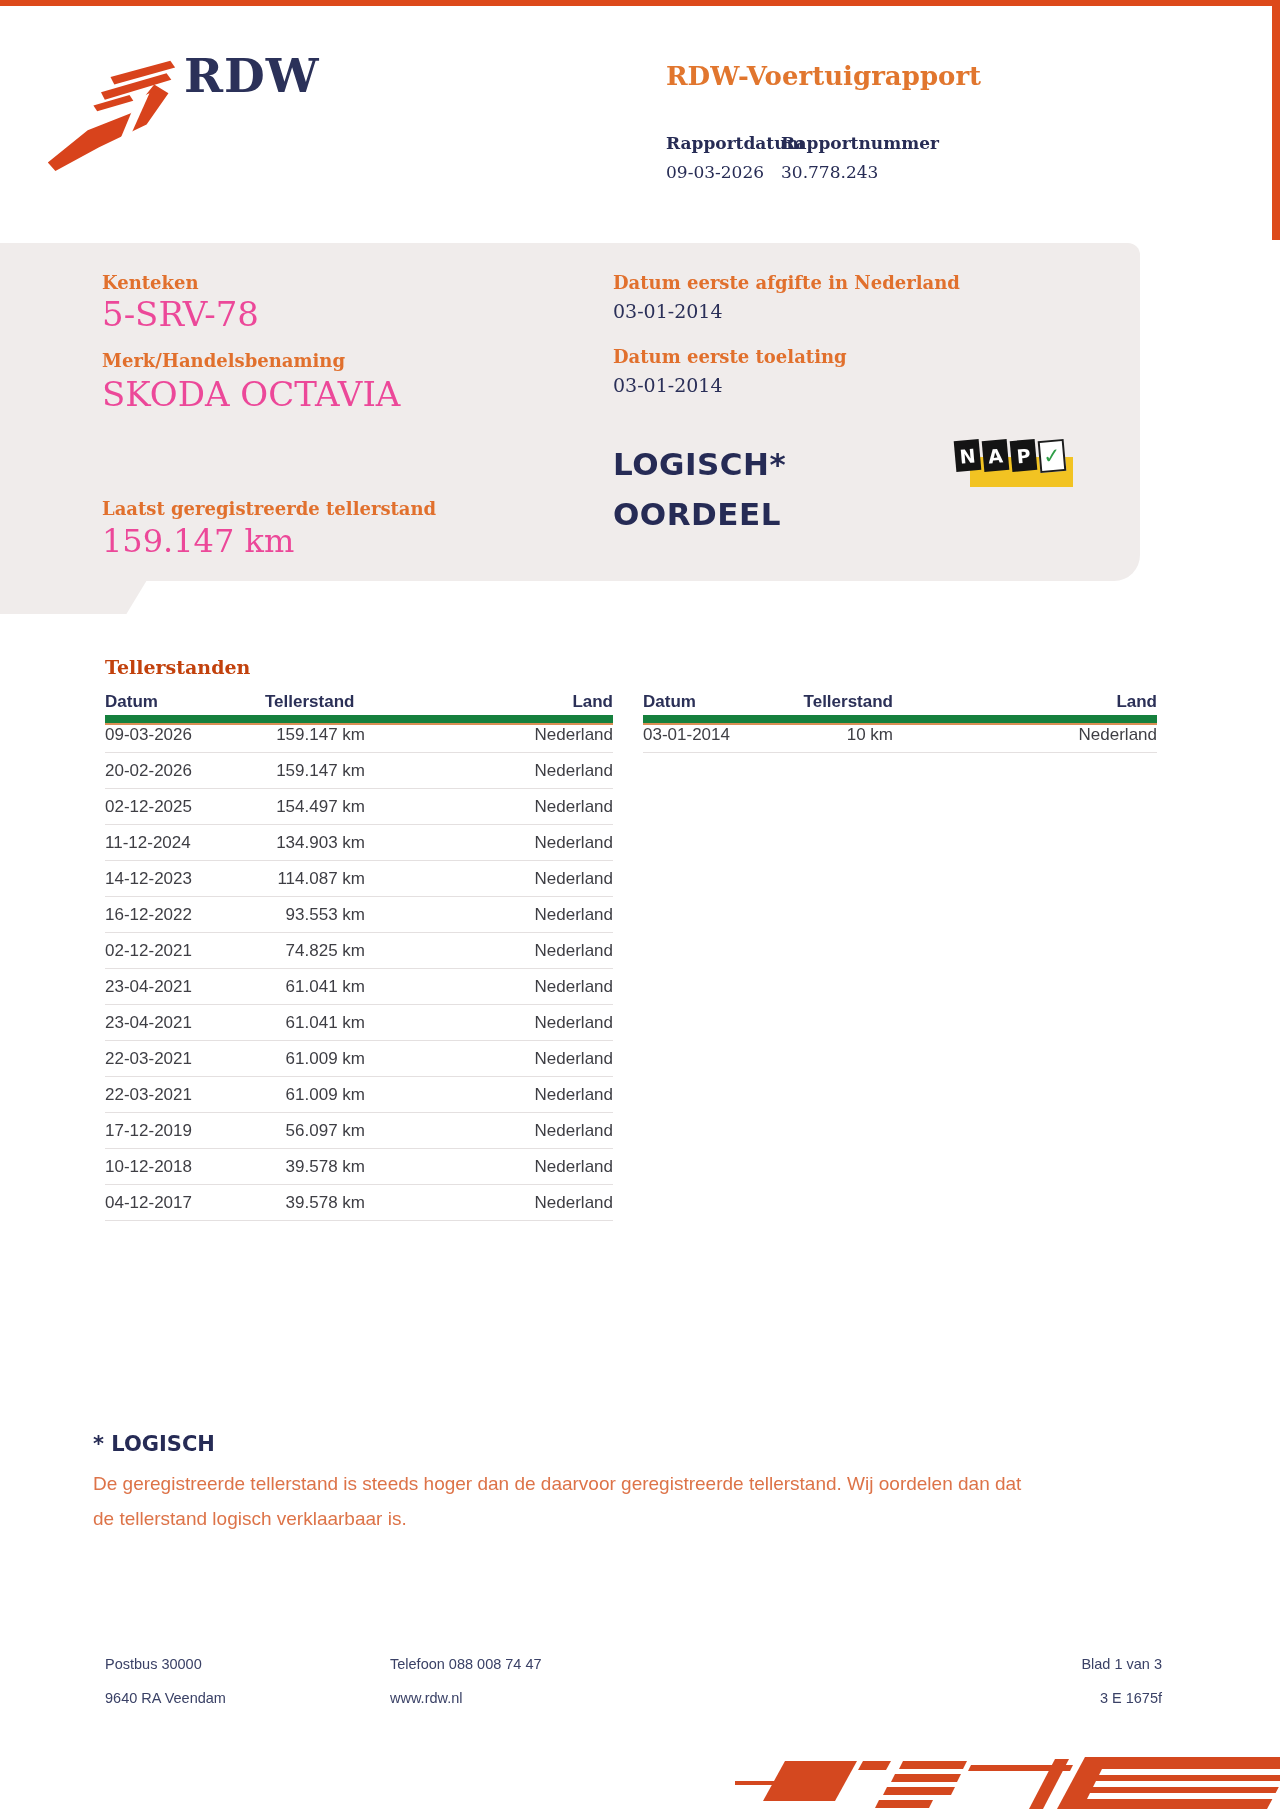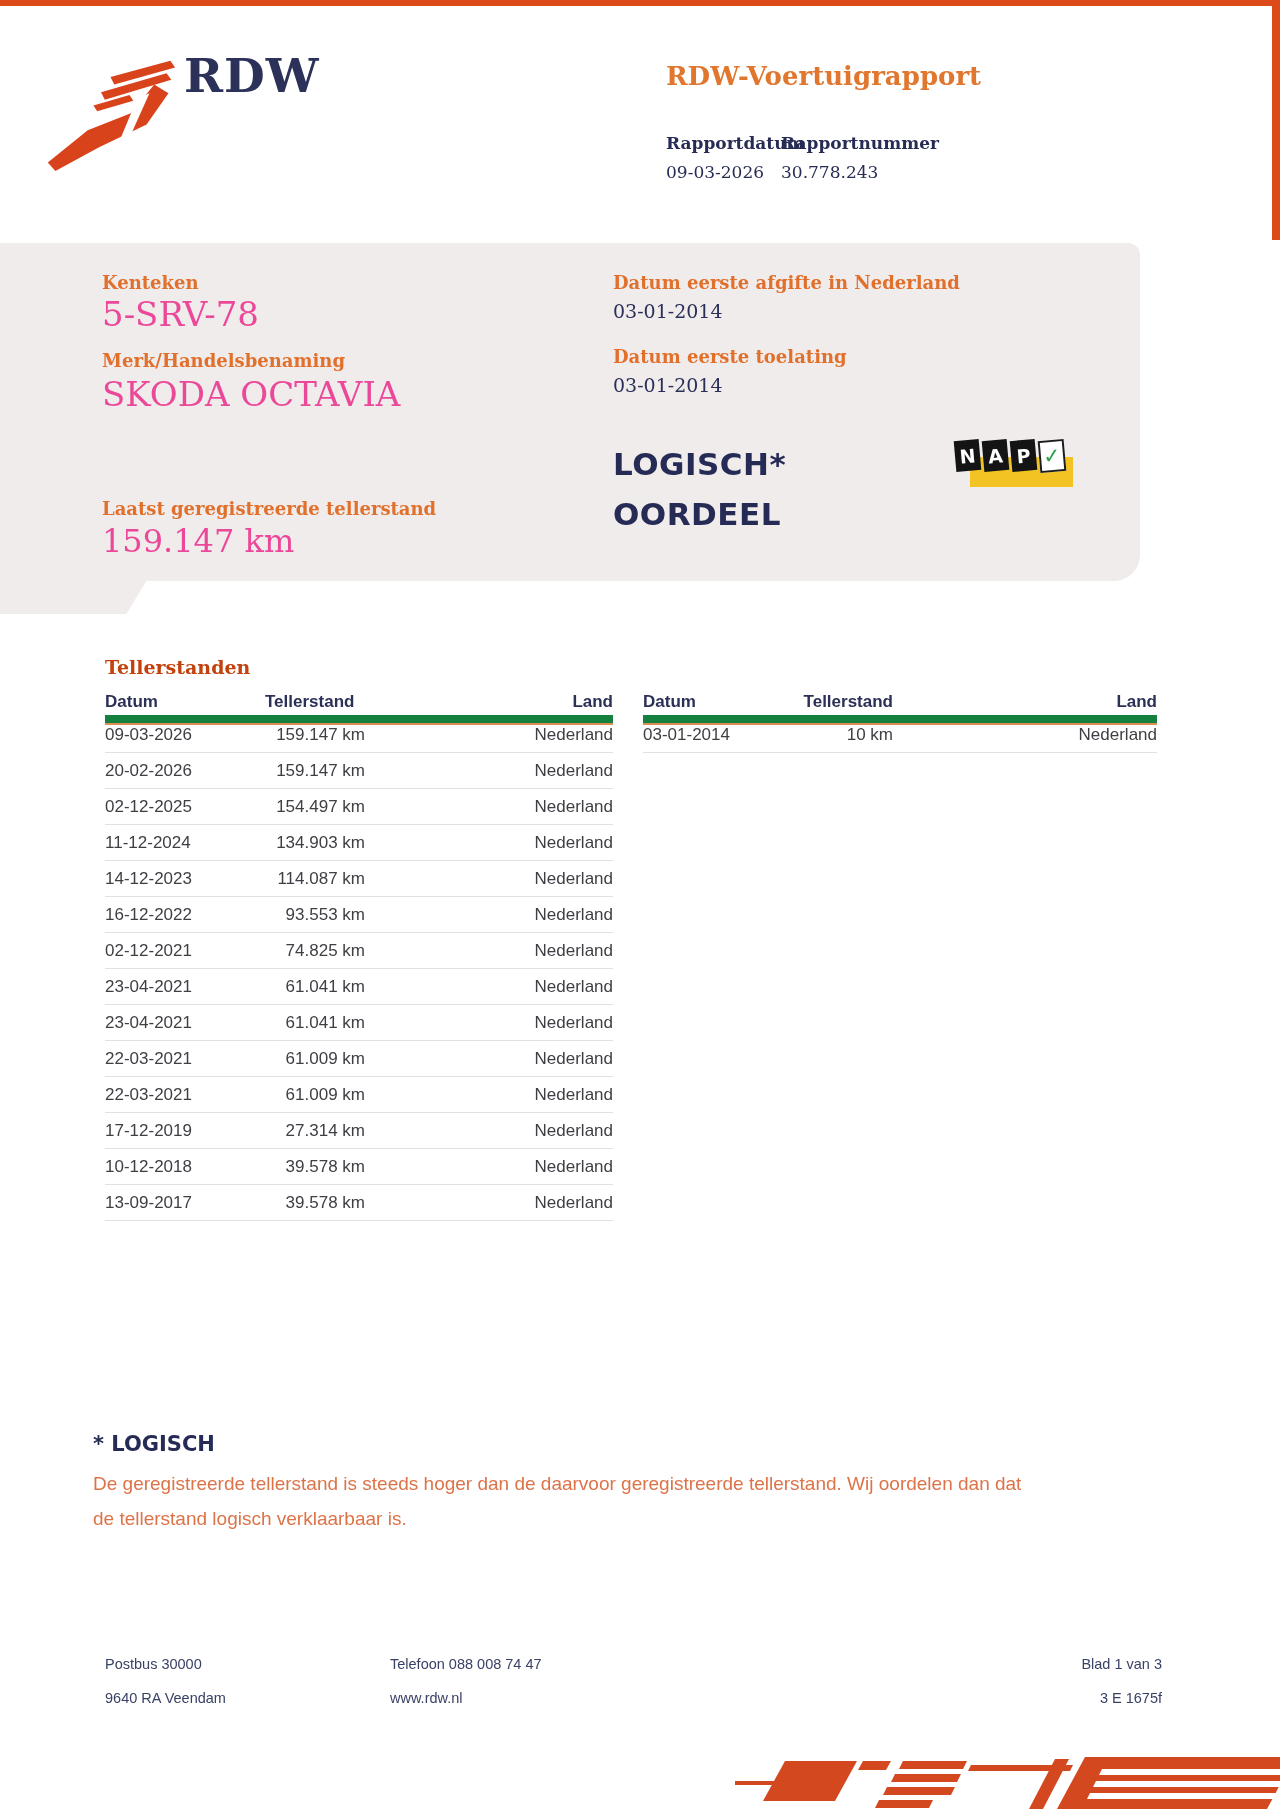--- a/index.html
+++ b/index.html
@@ -197,32 +197,32 @@
       </div>
 
       <div class="trow">
         <span>22-03-2021</span>
         <span class="c-right">61.009 km</span>
         <span class="c-right">Nederland</span>
       </div>
 
       <div class="trow">
         <span>17-12-2019</span>
-        <span class="c-right">27.314 km</span>
+        <span class="c-right">56.097 km</span>
         <span class="c-right">Nederland</span>
       </div>
 
       <div class="trow">
         <span>10-12-2018</span>
         <span class="c-right">39.578 km</span>
         <span class="c-right">Nederland</span>
       </div>
 
       <div class="trow">
-        <span>13-09-2017</span>
+        <span>04-12-2017</span>
         <span class="c-right">39.578 km</span>
         <span class="c-right">Nederland</span>
       </div>
     </div>
 
   <div class="thead thead-right">
     <span>Datum</span>
     <span class="c-right">Tellerstand</span>
     <span class="c-right">Land</span>
   </div>

